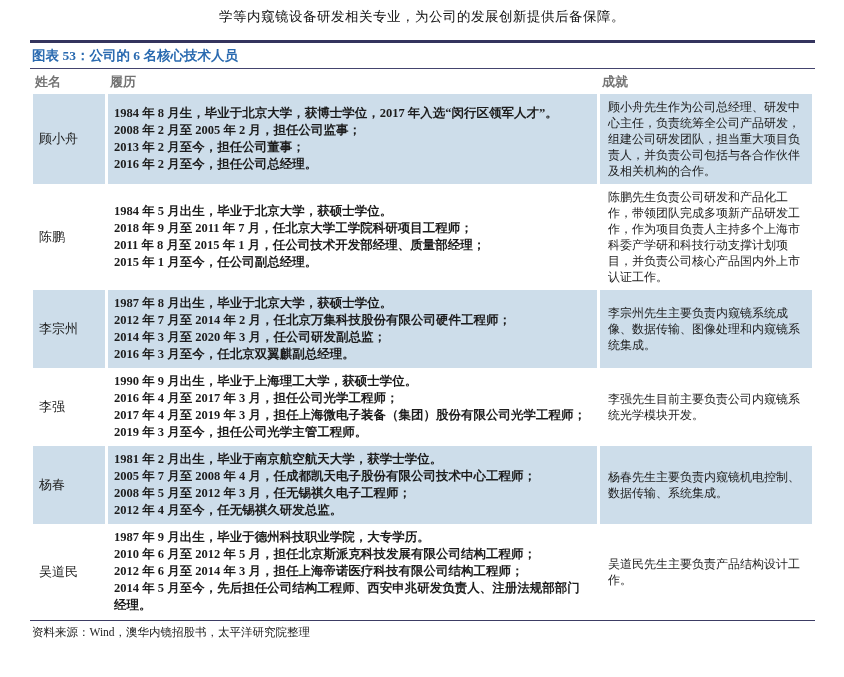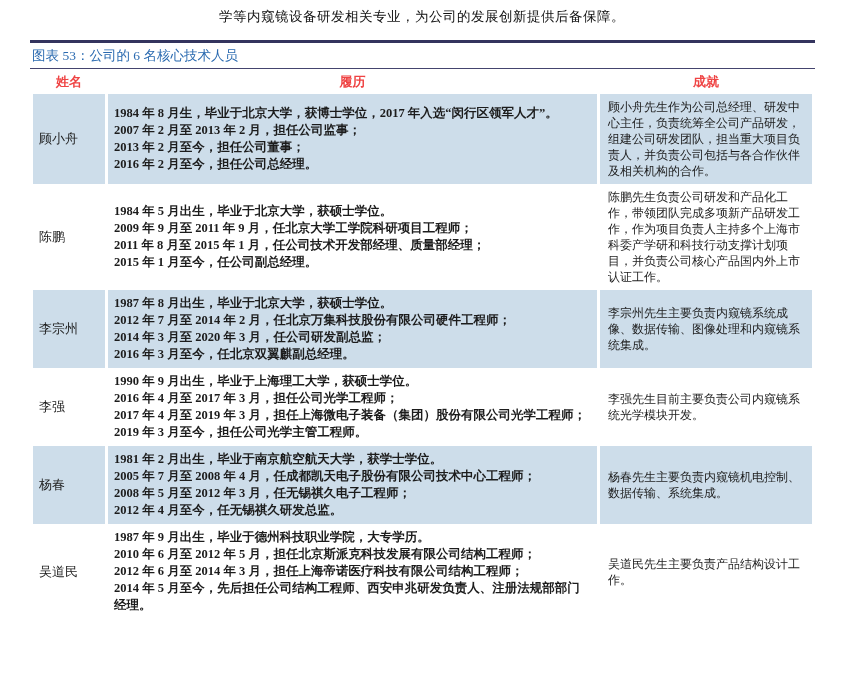--- a/index.html
+++ b/index.html
@@ -27,36 +27,36 @@
     width: 785px;
   }
   .figure-titlebar {
     border-top: 3px solid #34345e;
     border-bottom: 1px solid #44446e;
     padding: 3px 2px 3px 2px;
   }
   .figure-titlebar .label,
   .figure-titlebar .title {
     color: #2a6ab0;
-    font-weight: normal;
+    font-weight: bold;
     font-size: 13.5px;
   }
   table.core-table {
     width: 100%;
     border-collapse: separate;
     border-spacing: 3px 0;
     table-layout: fixed;
     font-size: 12.5px;
   }
   table.core-table th {
     font-weight: bold;
     font-size: 13px;
     padding: 4px 2px 3px 2px;
-    text-align: center;
-    color: #ef4444;
+    text-align: left;
+    color: #737373;
   }
   col.c-name { width: 72px; }
   col.c-ach  { width: 212px; }
   tbody tr:nth-child(odd) td { background: #cdddea; }
   tbody td {
     vertical-align: middle;
     padding: 5px 6px;
   }
   td.name-cell {
     text-align: left;
@@ -111,31 +111,31 @@
           <th>姓名</th>
           <th>履历</th>
           <th>成就</th>
         </tr>
       </thead>
       <tbody>
         <tr>
           <td class="name-cell">顾小舟</td>
           <td class="resume-cell">
             <div class="resume-line">1984 年 8 月生，毕业于北京大学，获博士学位，2017 年入选“闵行区领军人才”。</div>
-            <div class="resume-line">2007 年 2 月至 2013 年 2 月，担任公司监事；</div>
+            <div class="resume-line">2008 年 2 月至 2005 年 2 月，担任公司监事；</div>
             <div class="resume-line">2013 年 2 月至今，担任公司董事；</div>
             <div class="resume-line">2016 年 2 月至今，担任公司总经理。</div>
           </td>
           <td class="ach-cell">顾小舟先生作为公司总经理、研发中心主任，负责统筹全公司产品研发，组建公司研发团队，担当重大项目负责人，并负责公司包括与各合作伙伴及相关机构的合作。</td>
         </tr>
         <tr>
           <td class="name-cell">陈鹏</td>
           <td class="resume-cell">
             <div class="resume-line">1984 年 5 月出生，毕业于北京大学，获硕士学位。</div>
-            <div class="resume-line">2009 年 9 月至 2011 年 9 月，任北京大学工学院科研项目工程师；</div>
+            <div class="resume-line">2018 年 9 月至 2011 年 7 月，任北京大学工学院科研项目工程师；</div>
             <div class="resume-line">2011 年 8 月至 2015 年 1 月，任公司技术开发部经理、质量部经理；</div>
             <div class="resume-line">2015 年 1 月至今，任公司副总经理。</div>
           </td>
           <td class="ach-cell">陈鹏先生负责公司研发和产品化工作，带领团队完成多项新产品研发工作，作为项目负责人主持多个上海市科委产学研和科技行动支撑计划项目，并负责公司核心产品国内外上市认证工作。</td>
         </tr>
         <tr>
           <td class="name-cell">李宗州</td>
           <td class="resume-cell">
             <div class="resume-line">1987 年 8 月出生，毕业于北京大学，获硕士学位。</div>
             <div class="resume-line">2012 年 7 月至 2014 年 2 月，任北京万集科技股份有限公司硬件工程师；</div>
@@ -170,16 +170,17 @@
             <div class="resume-line">1987 年 9 月出生，毕业于德州科技职业学院，大专学历。</div>
             <div class="resume-line">2010 年 6 月至 2012 年 5 月，担任北京斯派克科技发展有限公司结构工程师；</div>
             <div class="resume-line">2012 年 6 月至 2014 年 3 月，担任上海帝诺医疗科技有限公司结构工程师；</div>
             <div class="resume-line">2014 年 5 月至今，先后担任公司结构工程师、西安申兆研发负责人、注册法规部部门经理。</div>
           </td>
           <td class="ach-cell">吴道民先生主要负责产品结构设计工作。</td>
         </tr>
       </tbody>
     </table>
 
+    <div class="source-row">资料来源：Wind，澳华内镜招股书，太平洋研究院整理</div>
   </div>
 
 
 </div>
 
 </body></html>

